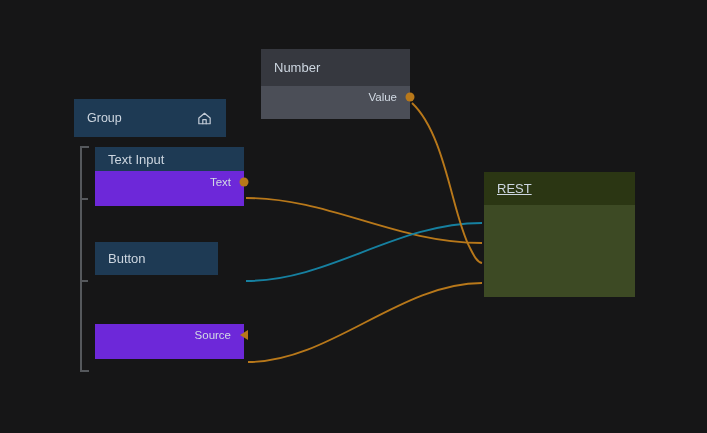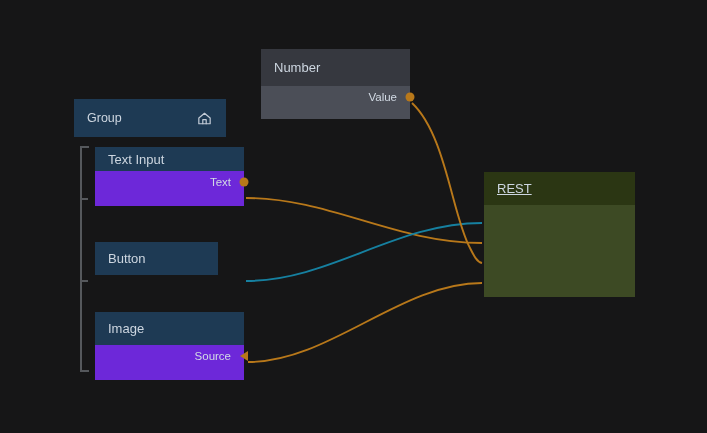--- a/index.html
+++ b/index.html
@@ -161,24 +161,21 @@
     </div>
   </div>
 
   <div class="node blue" style="left:95px; top:230px; width:123px;margin-top:12px;">
     <div class="node-header" style="height:33px;">
       <span>Button</span>
     </div>
   </div>
 
   <div class="node blue" style="left:95px; top:312px; width:149px;">
-    <div class="node-header" style="height:33px;">
-      <span>Image</span>
-    </div>
-    <div class="node-body" style="height:35px;">
+    <div class="node-body" style="height:35px;margin-top:12px;">
       <div class="port-row right">
         <span>Source</span>
         <span class="port tri left orange" style="left:149px;"></span>
       </div>
     </div>
   </div>
 
   <div class="node gray" style="left:261px; top:49px; width:149px;">
     <div class="node-header" style="height:37px;">
       <span>Number</span>

